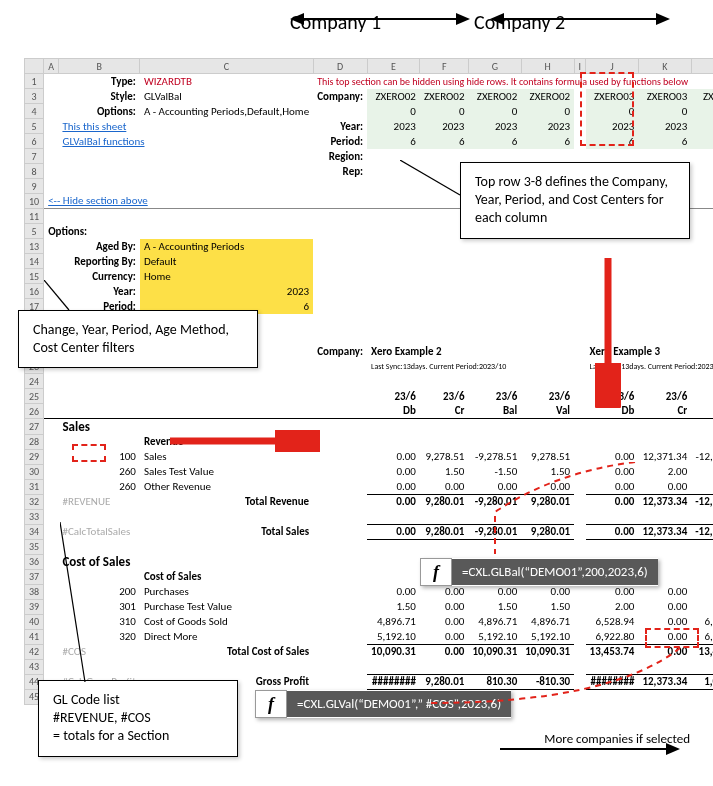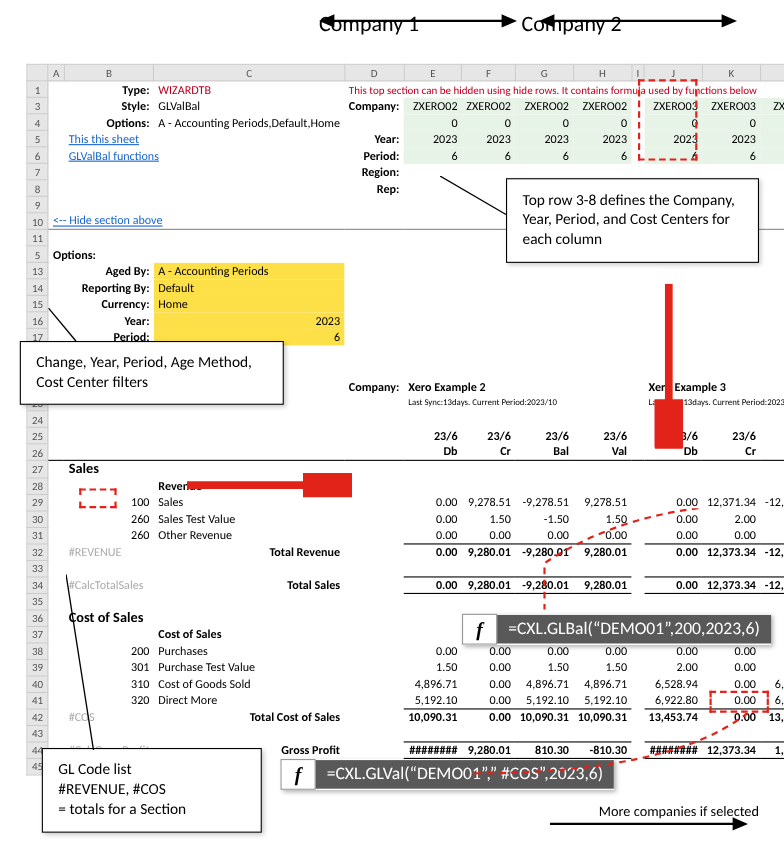--- a/index.html
+++ b/index.html
@@ -81,21 +81,21 @@
     width:30px;height:26px;
     background:#fff;
     border:1px solid #999;
     display:flex;align-items:center;justify-content:center;
     font-style:italic;font-weight:bold;font-size:18px;font-family:"Times New Roman",serif;
   }
   .fx-text{
     background:#595959;color:#fff;
     height:26px;line-height:26px;
     padding:0 10px;
-    font-size:16px;
+    font-size:13px;
   }
   .ann-arrow { position:absolute; }
   .ann-arrow svg{display:block}
 </style>
 </head>
 <body>
 
 <div class="top-arrows">
   <div class="darr" style="left:290px;width:180px;top:0">
     <svg viewBox="0 0 180 18">

